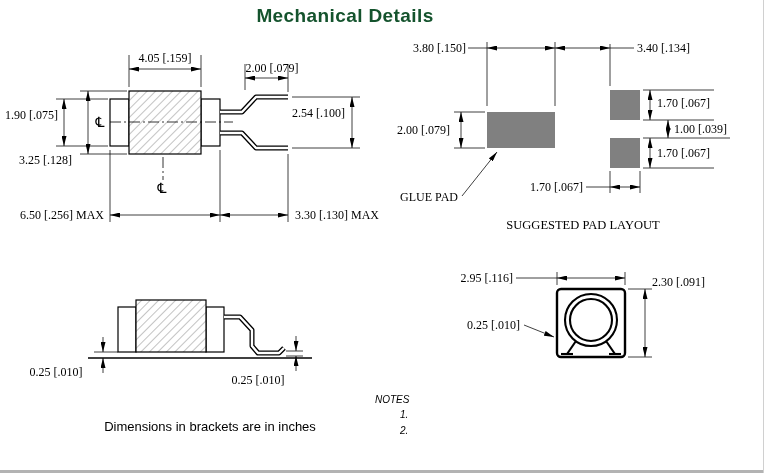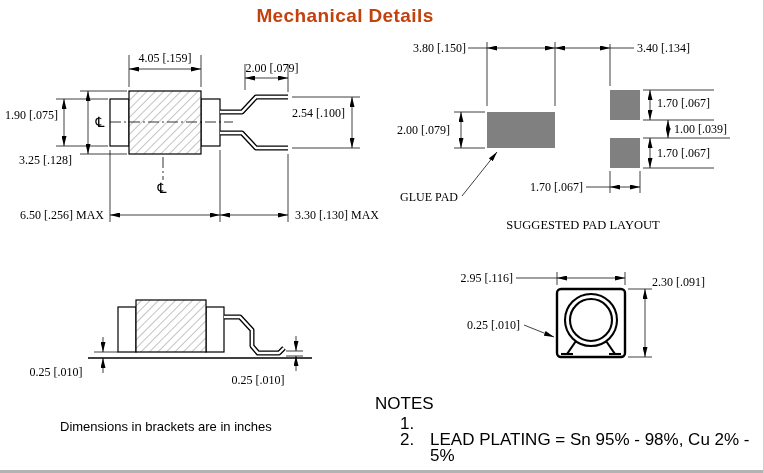--- a/index.html
+++ b/index.html
@@ -8,42 +8,42 @@
     width:764px;height:473px;
     background:#ffffff;
     overflow:hidden;
     font-family:"Liberation Sans", sans-serif;
   }
   .page-title{
     position:absolute;top:5px;left:0;width:690px;margin:0;
     text-align:center;
     font-family:"Liberation Sans", sans-serif;
     font-size:19px;font-weight:bold;letter-spacing:0.4px;
-    color:#c2410c;
+    color:#14532d;
   }
   svg{position:absolute;top:0;left:0;}
   .thin{stroke:#000;stroke-width:0.75;fill:none;}
   .dim{stroke:#000;stroke-width:0.75;fill:none;}
   .dimh{stroke:#000;stroke-width:0.75;fill:none;}
   .cl{stroke:#000;stroke-width:0.8;fill:none;stroke-dasharray:11 3 2 3;}
   .part{fill:#ffffff;stroke:#000;stroke-width:1.2;}
   .partline{stroke:#000;stroke-width:1.2;}
   .ground{stroke:#000;stroke-width:1.5;}
   .lead-outer{fill:none;stroke:#000;stroke-width:5;stroke-linejoin:round;}
   .lead-inner{fill:none;stroke:#fff;stroke-width:2.4;stroke-linejoin:round;}
   .can-outline{fill:#ffffff;stroke:#000;stroke-width:2.4;}
   .can-wall{fill:none;stroke:#000;stroke-width:2.1;}
   .dimtext{font-family:"Liberation Serif", serif;font-size:12px;fill:#000;}
   .caption{font-family:"Liberation Serif", serif;font-size:12.5px;fill:#000;}
   .cl-sym{font-family:"DejaVu Sans", sans-serif;font-size:14px;fill:#000;}
   .units-note{
     position:absolute;left:60px;top:419px;width:300px;
-    font-size:13px;color:#000;
+    text-align:center;font-size:13px;color:#000;
   }
-  .notes{position:absolute;left:375px;top:394px;font-size:17px;color:#000;}
+  .notes{position:absolute;left:375px;top:394px;font-size:10px;color:#000;font-style:italic;}
   .notes-title{margin-bottom:2px;}
   .note-row{display:flex;padding-left:25px;line-height:16px;}
   .note-num{width:30px;flex:0 0 30px;}
   .edge-bottom{position:absolute;left:0;bottom:0;width:764px;height:3px;background:#b3b3b3;}
   .edge-right{position:absolute;right:0;top:0;width:1px;height:473px;background:#d0d0d0;}
 </style>
 </head>
 <body>
 
 <h1 class="page-title">Mechanical Details</h1>
@@ -250,18 +250,17 @@
 
 <div class="units-note">Dimensions in brackets are in inches</div>
 
 <div class="notes">
   <div class="notes-title">NOTES</div>
   <div class="note-row">
     <span class="note-num">1.</span>
   </div>
   <div class="note-row">
     <span class="note-num">2.</span>
-    <span class="note-text">LEAD PLATING = Sn 95% - 98%, Cu 2% - 5%</span>
   </div>
 </div>
 
 <div class="edge-bottom"></div>
 <div class="edge-right"></div>
 
 </body></html>

